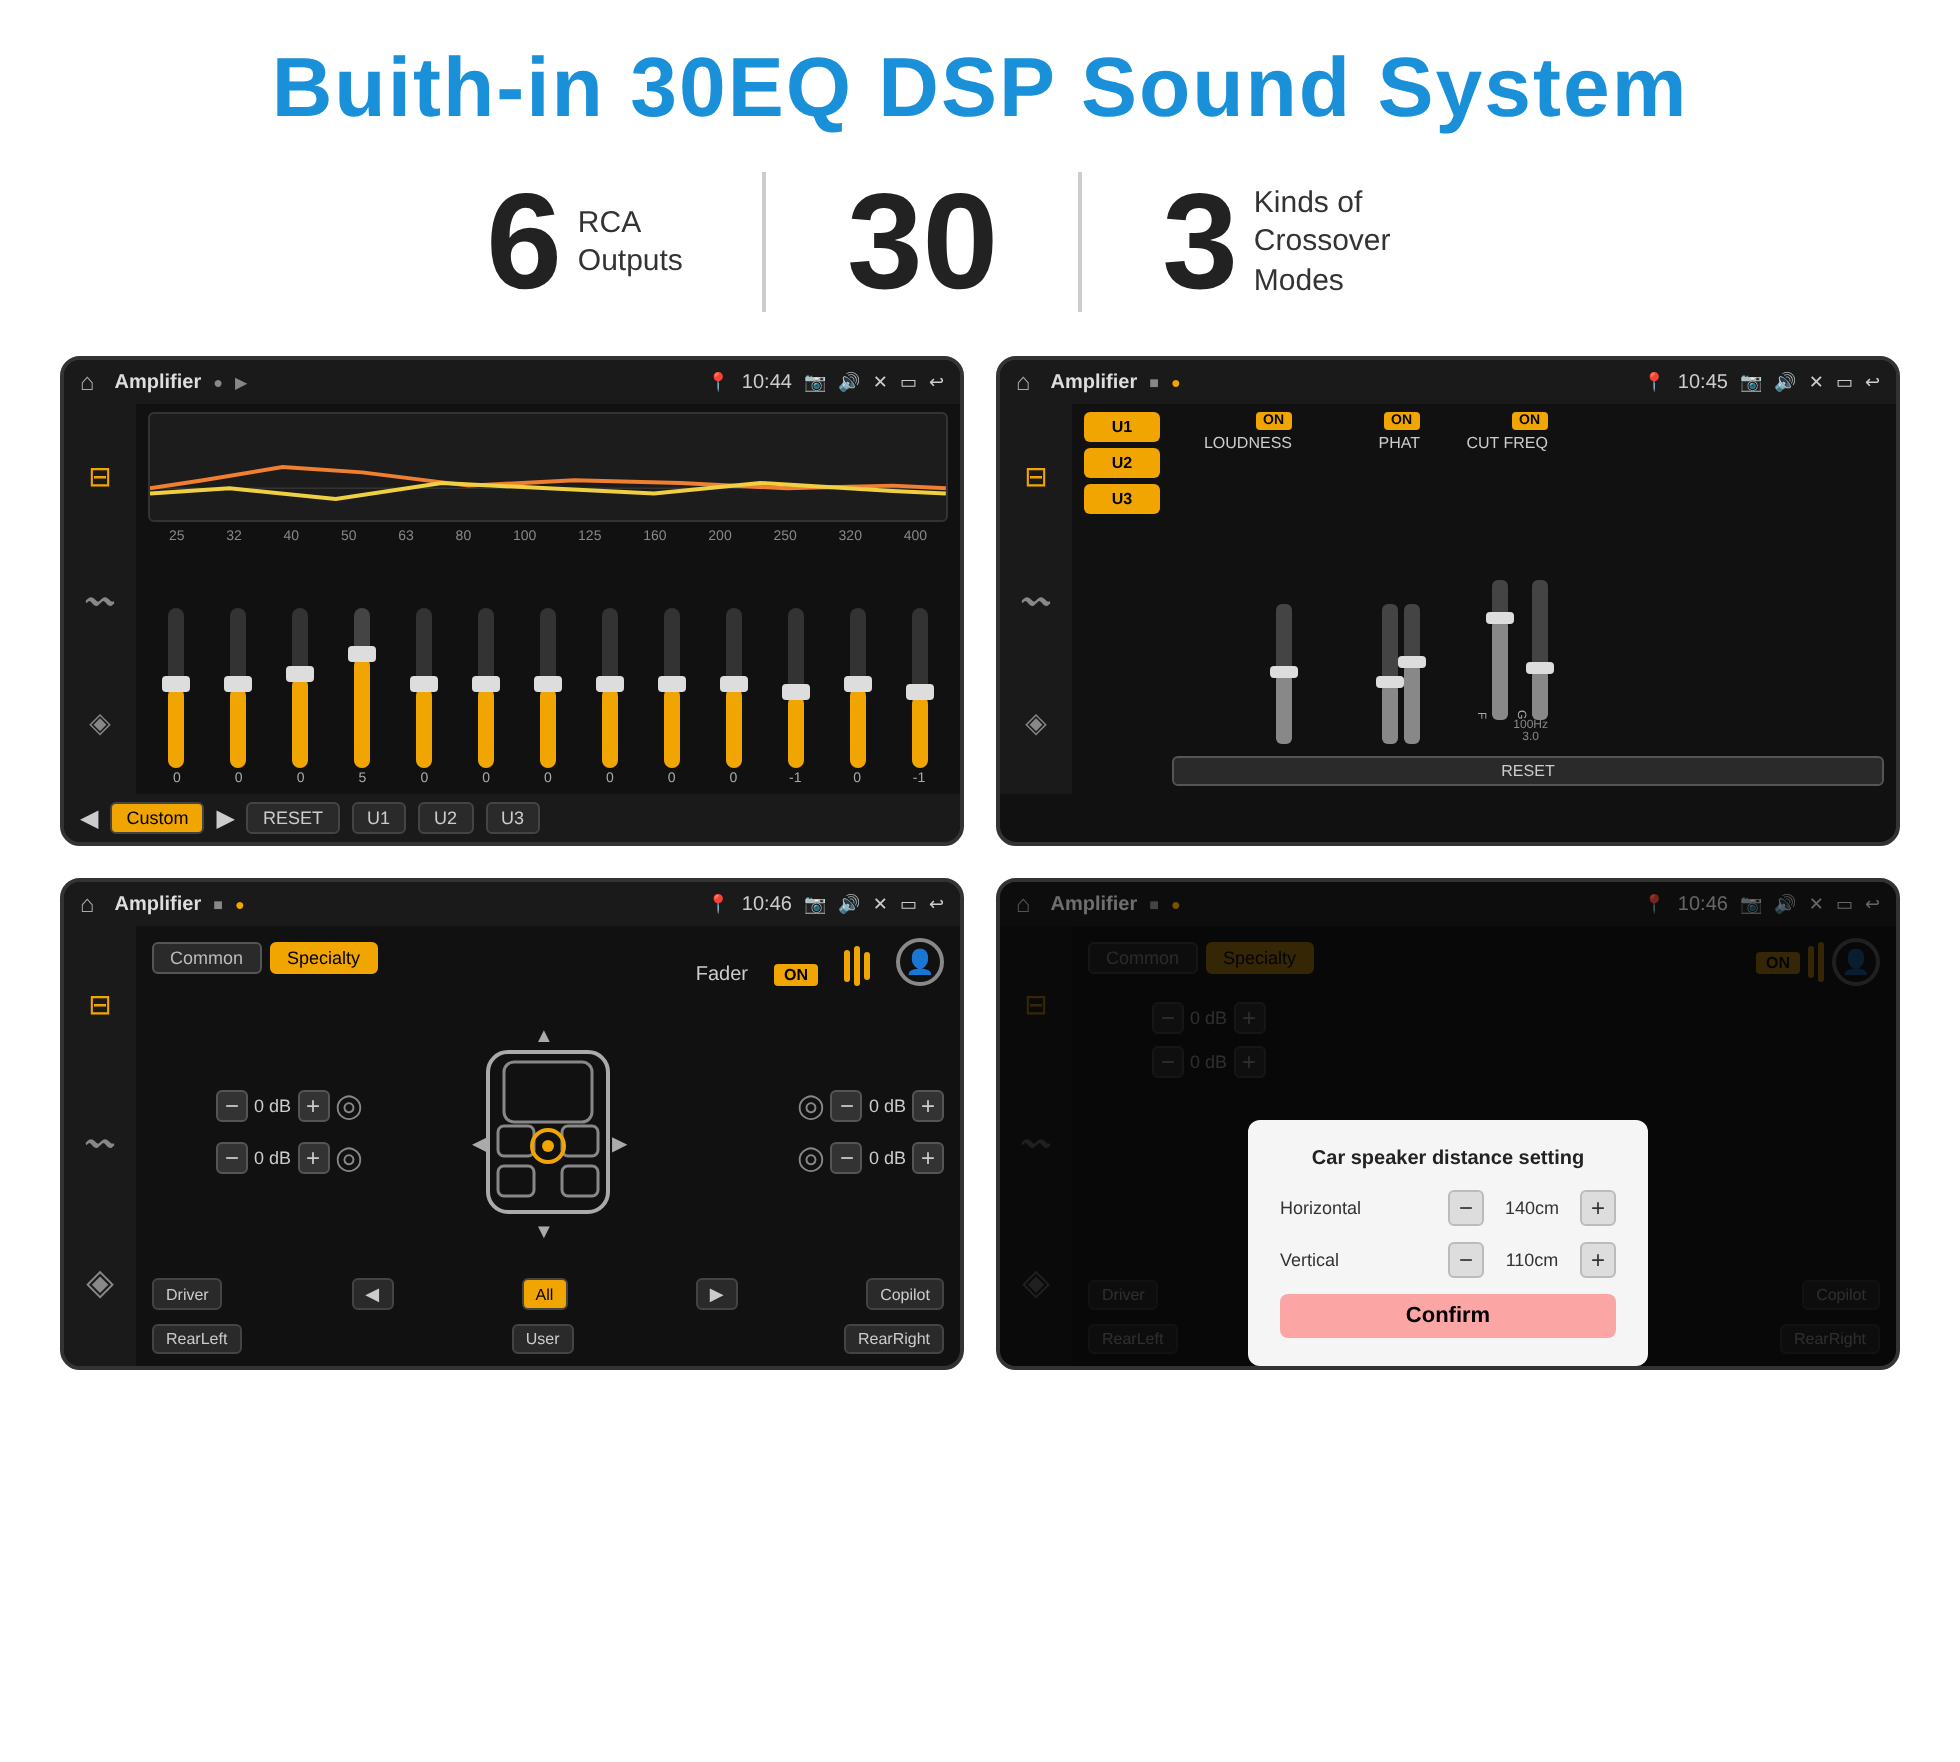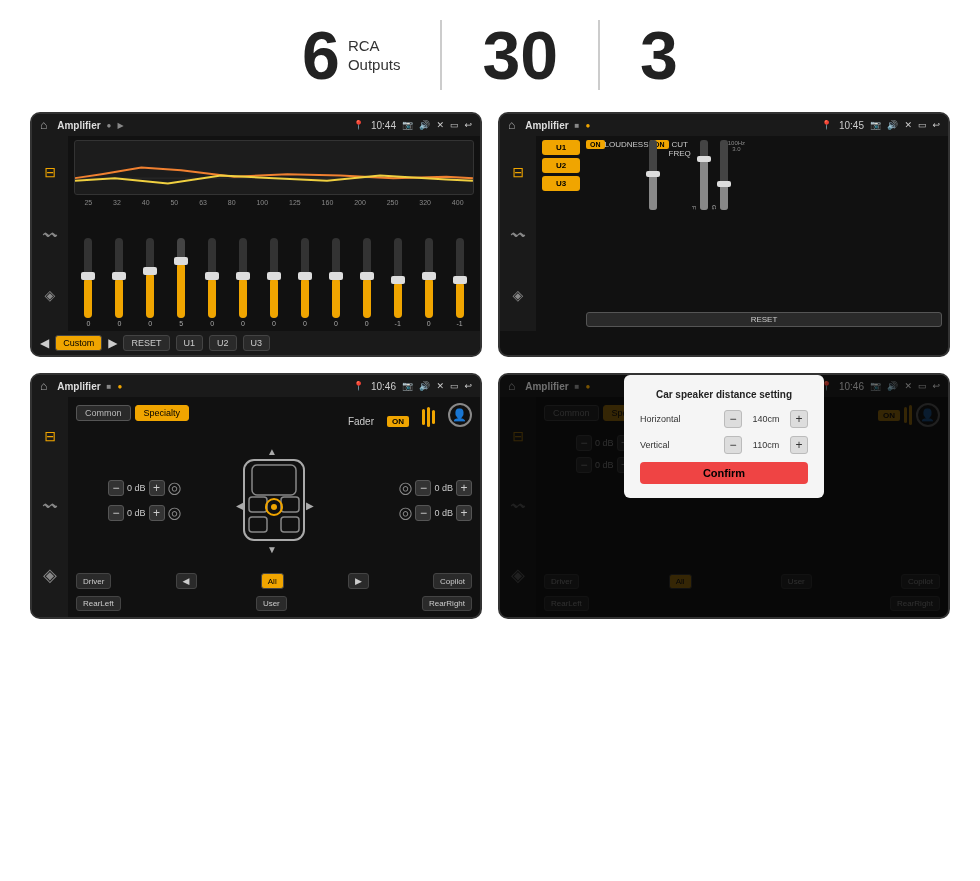--- a/index.html
+++ b/index.html
@@ -224,22 +224,22 @@
       background: #f0a500;
       color: #000;
       font-size: 8px;
       font-weight: bold;
       border-radius: 3px;
       padding: 3px 5px;
       text-align: center;
     }
     .channel-block {
       display: flex;
-      flex-direction: row;
-      align-items: flex-start;
+      flex-direction: column;
+      align-items: flex-end;
       width: 60px;
     }
     .ch-label {
       font-size: 8px;
       color: #ccc;
       margin-bottom: 2px;
       text-align: center;
     }
     .ch-on-badge {
       background: #f0a500;
@@ -344,21 +344,21 @@
       color: #aaa;
       font-size: 12px;
     }
 
     
     .dialog-overlay {
       position: absolute;
       top: 0; left: 0; right: 0; bottom: 0;
       background: rgba(0,0,0,0.5);
       display: flex;
-      align-items: flex-start;
+      align-items: flex-end;
       justify-content: center;
       z-index: 10;
     }
     .dialog-box {
       background: #f5f5f5;
       border-radius: 6px;
       padding: 14px 16px;
       width: 200px;
     }
     .dialog-title {
@@ -387,52 +387,54 @@
       border-radius: 3px;
       display: flex; align-items: center; justify-content: center;
       font-size: 12px;
       color: #333;
       cursor: pointer;
     }
     .d-val { font-size: 9px; color: #333; min-width: 40px; text-align: center; }
     .dialog-confirm-btn {
       display: block;
       width: 100%;
-      background: #ef4444;
+      background: #fca5a5;
       border: none;
       border-radius: 4px;
       color: #000;
       font-size: 11px;
       font-weight: bold;
       padding: 5px 0;
       text-align: center;
       cursor: pointer;
       margin-top: 6px;
     }
 
     .screen-card.relative { position: relative; }
   </style>
 </head>
 <body>
 
 <div class="page-wrapper">
 
+  <h1 class="main-title">Buith-in 30EQ DSP Sound System</h1>
 
   <div class="stats-row">
     <div class="stat-item">
       <span class="stat-number">6</span>
       <span class="stat-label">RCA<br>Outputs</span>
     </div>
     <div class="stat-divider"></div>
     <div class="stat-item">
       <span class="stat-number">30</span>
     </div>
     <div class="stat-divider"></div>
     <div class="stat-item">
       <span class="stat-number">3</span>
+      <span class="stat-label">Kinds of<br>Crossover Modes</span>
     </div>
   </div>
 
   <div class="screens-grid">
 
     <div class="screen-card eq-screen">
       <div class="status-bar">
         <span class="home-icon">⌂</span>
         <span class="app-name">Amplifier</span>
         <span style="font-size:8px;color:#888">●</span>
@@ -613,20 +615,34 @@
             <div style="flex:1;display:flex;flex-direction:column;gap:4px">
 
               <div style="display:flex;gap:4px;flex:1">
                 <div class="channel-block">
                   <div class="ch-on-badge">ON</div>
                   <div class="ch-label">LOUDNESS</div>
                   <div style="display:flex;gap:3px;flex:1;align-items:flex-end">
                     <div style="width:8px;height:70px;background:#444;border-radius:3px;position:relative">
                       <div style="position:absolute;bottom:0;left:0;right:0;height:35px;background:#888;border-radius:3px"></div>
                       <div style="position:absolute;width:14px;height:6px;background:#ddd;border-radius:2px;left:-3px;bottom:33px"></div>
+                    </div>
+                  </div>
+                </div>
+                <div class="channel-block">
+                  <div class="ch-on-badge">ON</div>
+                  <div class="ch-label">PHAT</div>
+                  <div style="display:flex;gap:3px;flex:1;align-items:flex-end">
+                    <div style="width:8px;height:70px;background:#444;border-radius:3px;position:relative">
+                      <div style="position:absolute;bottom:0;left:0;right:0;height:30px;background:#888;border-radius:3px"></div>
+                      <div style="position:absolute;width:14px;height:6px;background:#ddd;border-radius:2px;left:-3px;bottom:28px"></div>
+                    </div>
+                    <div style="width:8px;height:70px;background:#444;border-radius:3px;position:relative">
+                      <div style="position:absolute;bottom:0;left:0;right:0;height:40px;background:#888;border-radius:3px"></div>
+                      <div style="position:absolute;width:14px;height:6px;background:#ddd;border-radius:2px;left:-3px;bottom:38px"></div>
                     </div>
                   </div>
                 </div>
                 <div class="channel-block">
                   <div class="ch-on-badge">ON</div>
                   <div class="ch-label">CUT FREQ</div>
                   <div style="display:flex;gap:3px;flex:1;align-items:flex-end">
                     <div style="font-size:6px;color:#aaa;writing-mode:vertical-lr">F</div>
                     <div style="width:8px;height:70px;background:#444;border-radius:3px;position:relative">
                       <div style="position:absolute;bottom:0;left:0;right:0;height:50px;background:#888;border-radius:3px"></div>

